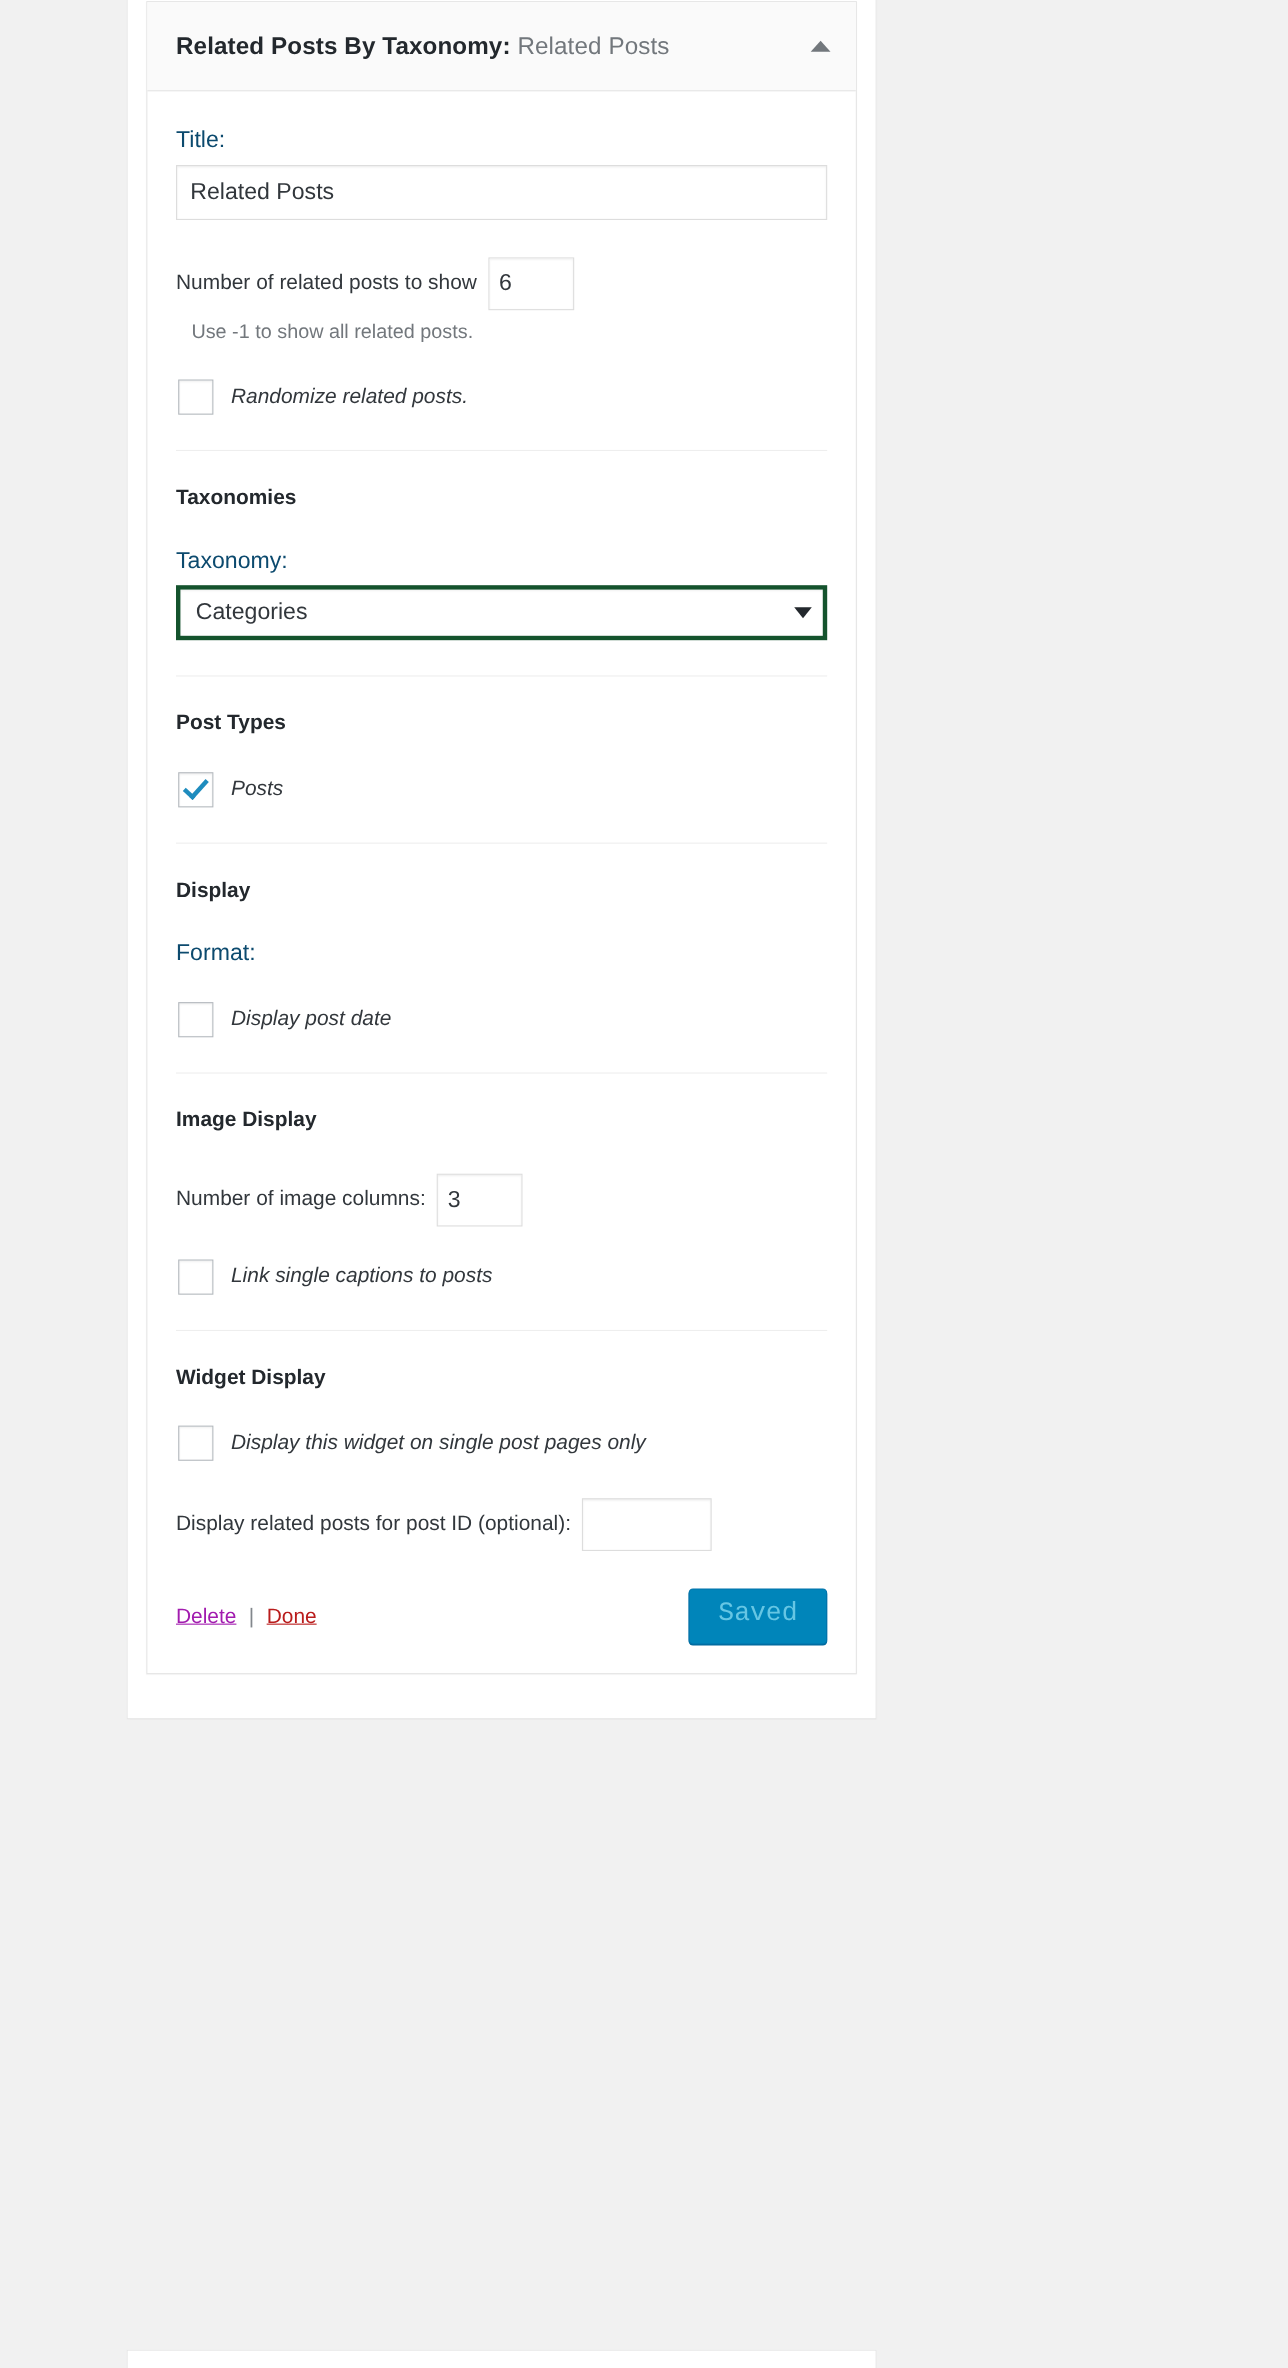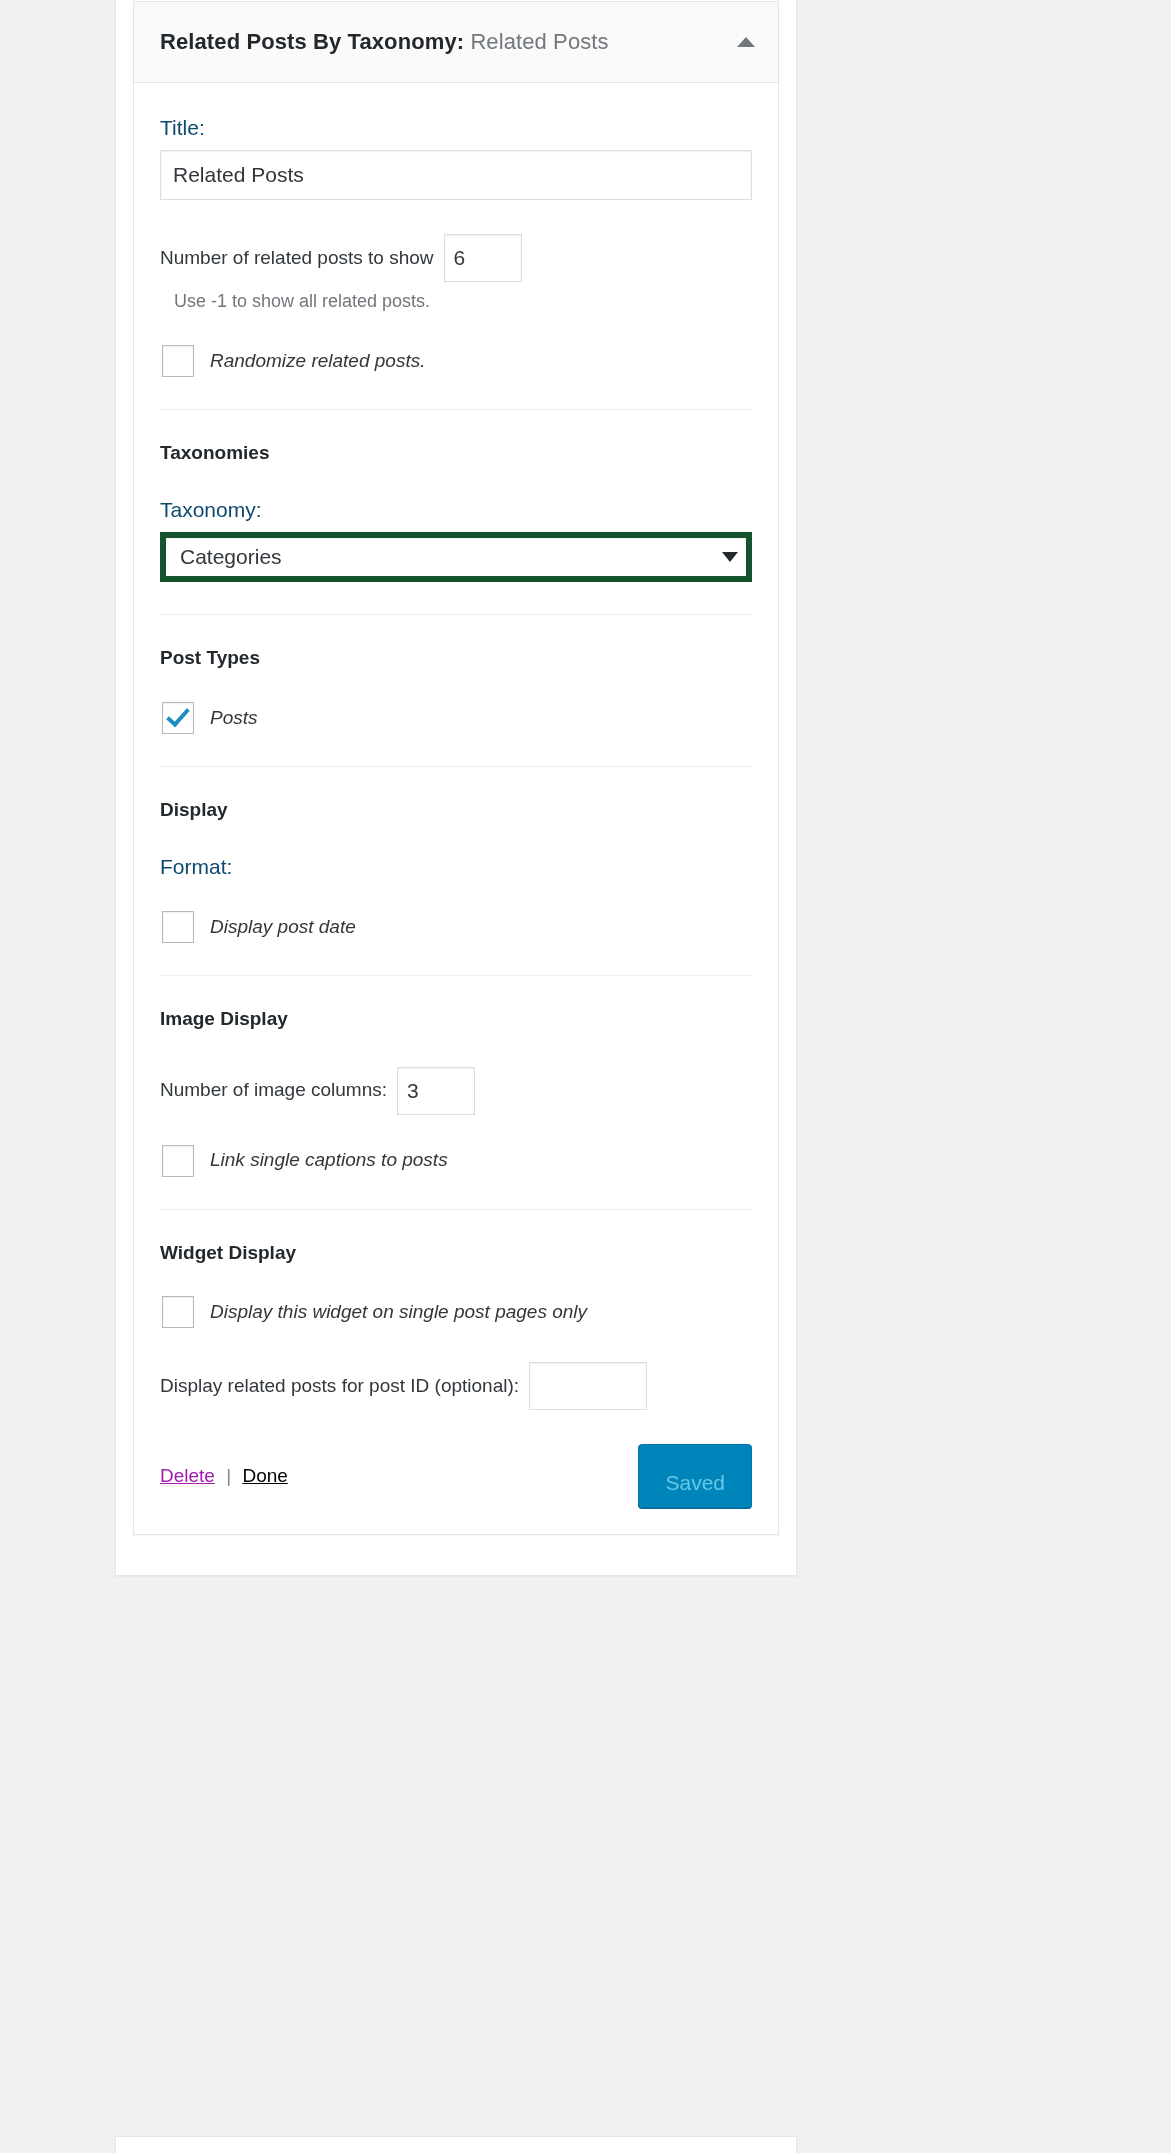--- a/index.html
+++ b/index.html
@@ -204,21 +204,21 @@
   }
   .select-box {
     width: 100%;
     box-sizing: border-box;
     height: 50px;
     display: flex;
     align-items: center;
     padding: 0 40px 0 14px;
     font-size: 21px;
     color: #32373c;
-    border: 6px solid #14532d;
+    border: 4px solid #14532d;
     background: #fff;
     box-shadow: inset 0 1px 2px rgba(0,0,0,0.07);
     cursor: pointer;
   }
   .select-arrow {
     position: absolute;
     right: 14px;
     top: 50%;
     transform: translateY(-50%);
     width: 0;
@@ -238,31 +238,31 @@
     margin-top: 34px;
   }
   .actions-left {
     font-size: 19px;
     color: #72777c;
   }
   .actions-left a {
     text-decoration: underline;
   }
   .link-delete { color: #a21caf; text-align: center; }
-  .link-done { color: #000000; }
+  .link-done { color: #b91c1c; }
   .sep { color: #82878c; margin: 0 6px; }
 
   .btn-saved {
     background: #0085ba;
     border: 1px solid #0073aa;
     border-radius: 4px;
     color: #66c6e4;
-    font-size: 21px;
-    font-family: Liberation Sans, sans-serif;
-    padding: 27px 26px 14px 26px;
+    font-size: 24px;
+    font-family: Liberation Mono, monospace;
+    padding: 11px 26px 14px 26px;
     line-height: 1;
     cursor: default;
     box-shadow: 0 1px 0 #006799;
   }
 
   .next-panel {
     position: absolute;
     left: 115px;
     top: 2136px;
     width: 682px;

